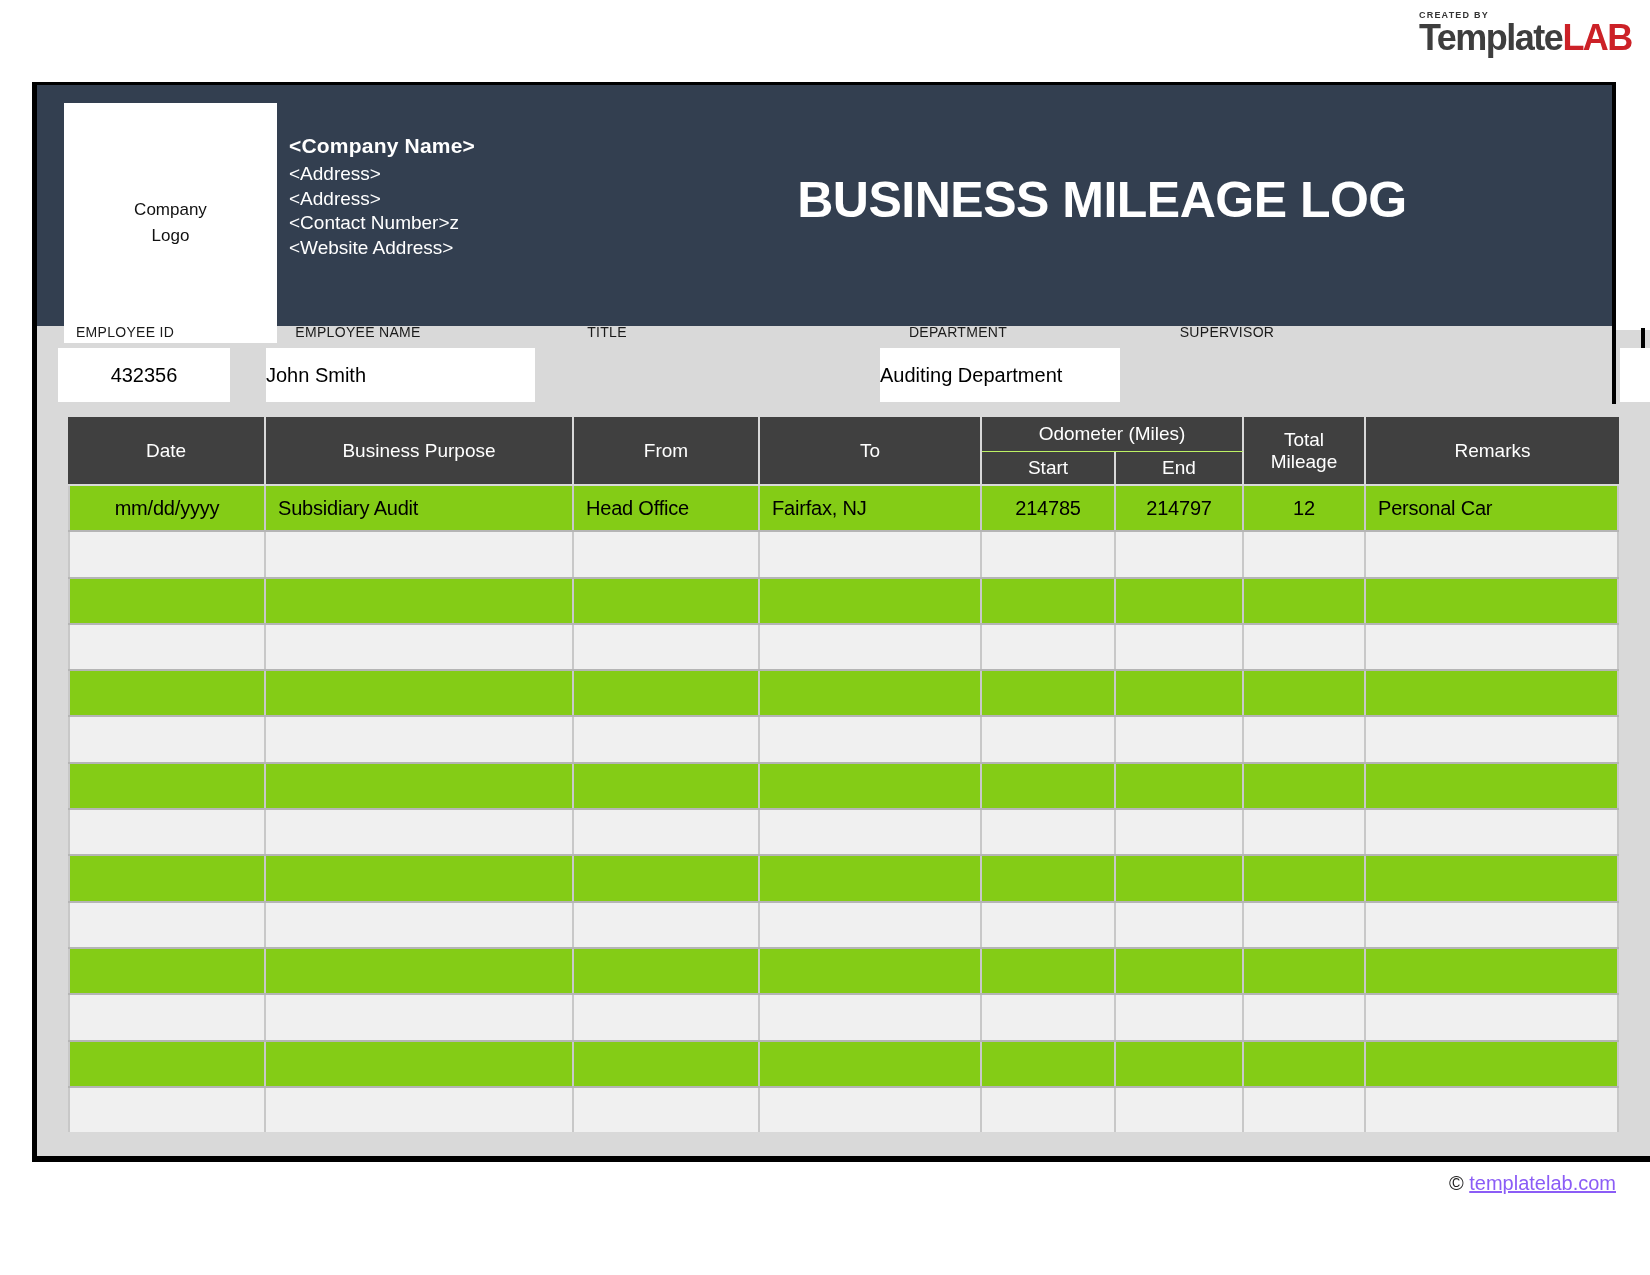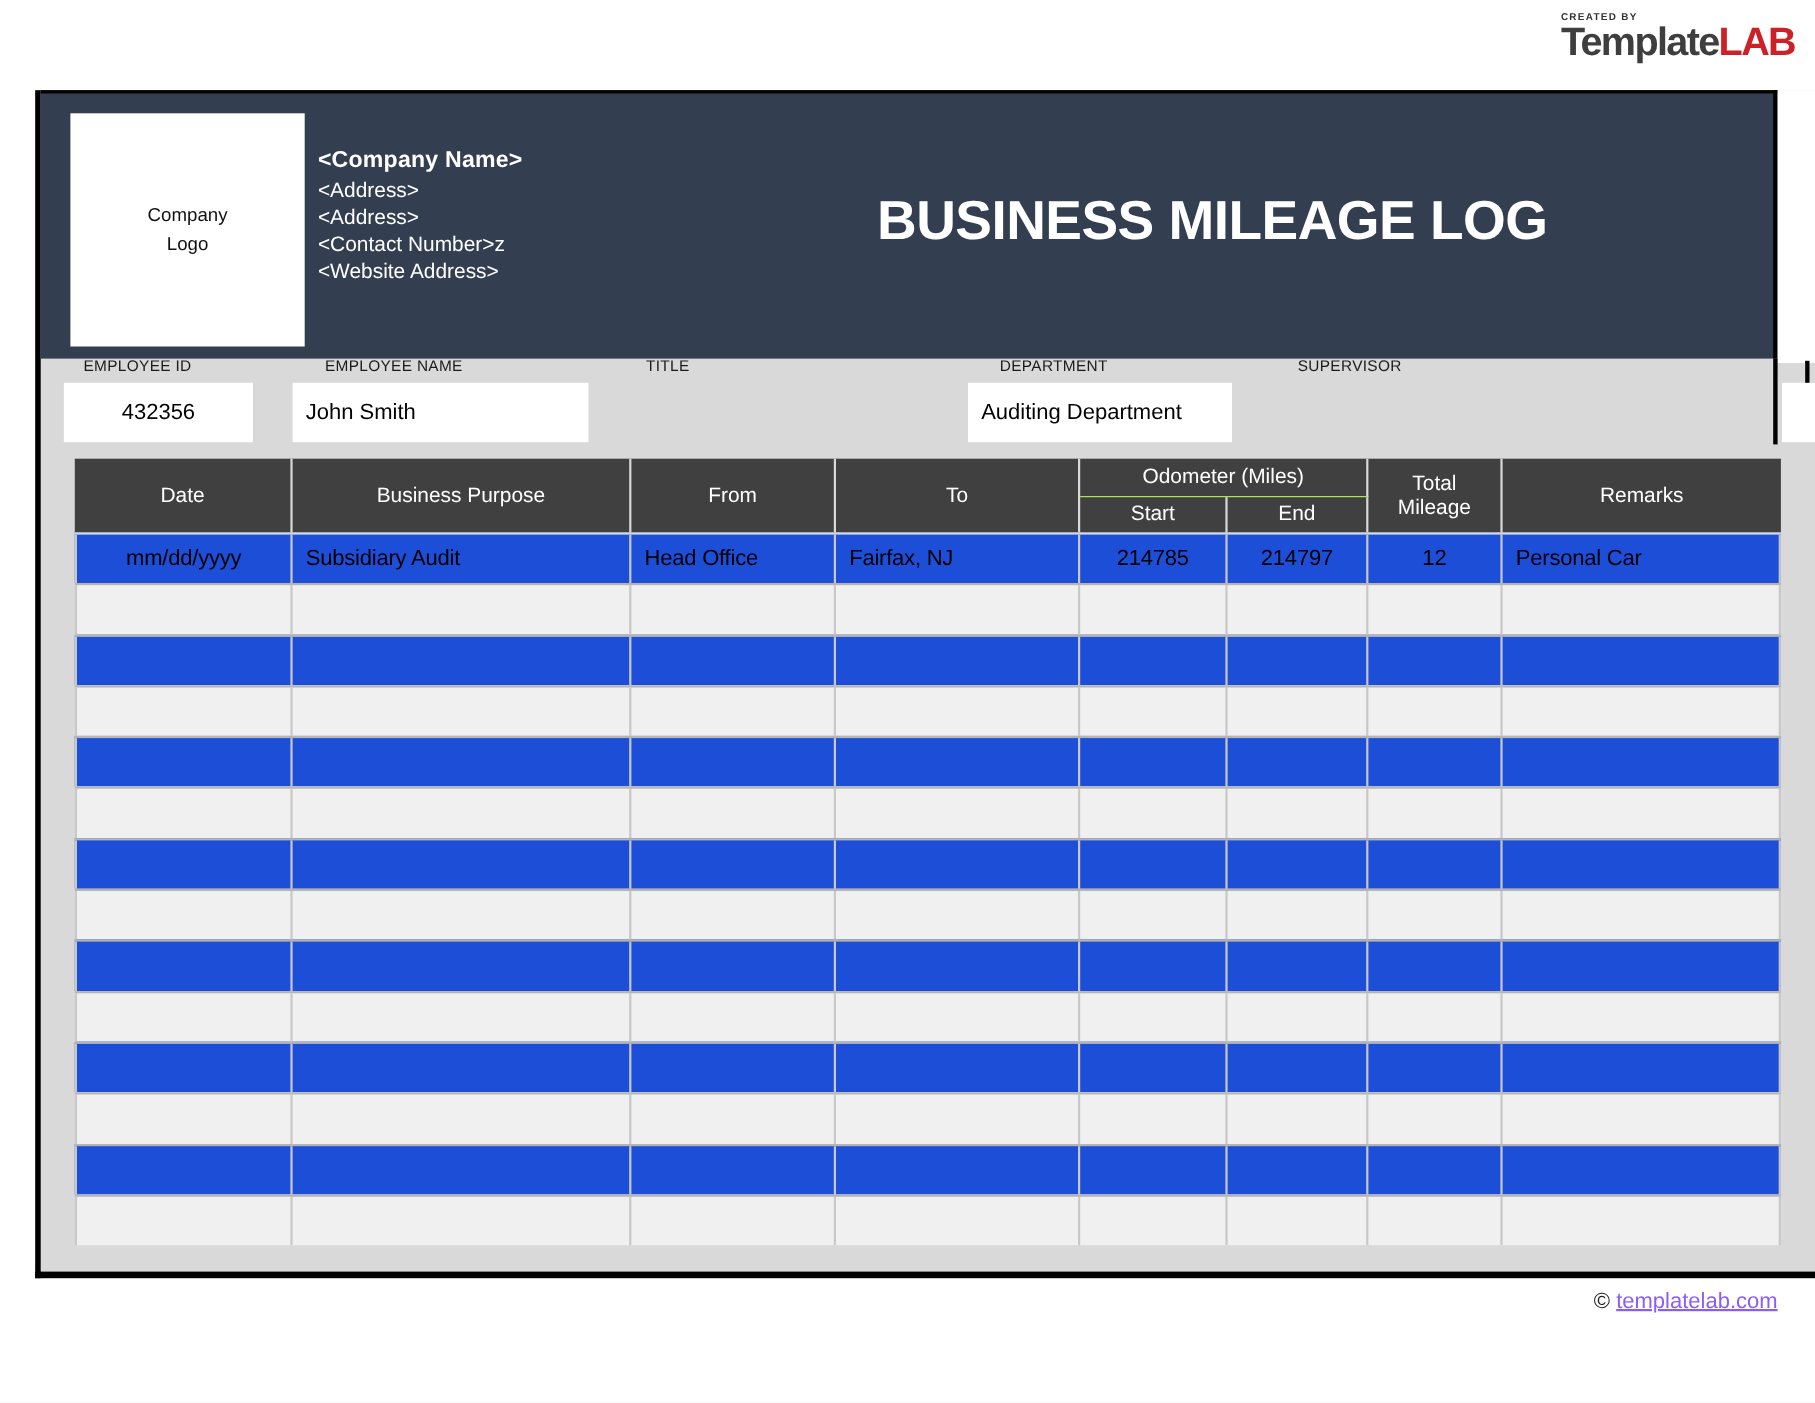--- a/index.html
+++ b/index.html
@@ -14,21 +14,21 @@
   .brand-template { color:#3e3e3e; }
   .brand-lab { color:#cc2127; }
 
   
   .container { position:absolute; left:32px; top:82px; width:1618px; height:1080px;
                background:#d9d9d9; border-left:5px solid #000; border-bottom:6px solid #000; }
 
   
   .masthead { position:absolute; left:0; top:0; width:1579px; height:244px;
               background:#333F50; border-top:3px solid #000; border-right:4px solid #000; }
-  .logo-box { position:absolute; left:27px; top:18px; width:213px; height:212px; background:#fff;
+  .logo-box { position:absolute; left:27px; top:18px; width:213px; height:240px; background:#fff;
               display:flex; align-items:center; justify-content:center; text-align:center;
               font-size:17px; line-height:26px; color:#111; }
   .company-block { position:absolute; left:252px; top:49px; color:#fff; }
   .company-name { font-size:21px; font-weight:bold; margin-bottom:4px; letter-spacing:0.2px; }
   .company-line { font-size:19px; line-height:24.5px; }
   .doc-title { position:absolute; left:745px; top:86px; width:640px; text-align:center;
                color:#fff; font-size:50px; font-weight:bold; letter-spacing:-0.5px; white-space:nowrap; }
 
   
   .edge-white-top { position:absolute; left:1579px; top:0; width:34px; height:248px; background:#fff; }
@@ -36,21 +36,21 @@
   .edge-gray-tab { position:absolute; left:1583px; top:248px; width:21px; height:32px; background:#d9d9d9; }
   .edge-tab-border { position:absolute; left:1604px; top:246px; width:4px; height:36px; background:#000; }
   .edge-partial-field { position:absolute; left:1583px; top:266px; width:30px; height:54px; background:#fff; }
 
   
   .emp-label { position:absolute; top:242px; transform:translateX(-50%);
                font-size:14px; color:#1a1a1a; letter-spacing:0.3px; white-space:nowrap; }
   .emp-field { position:absolute; top:266px; height:54px; background:#fff;
                display:flex; align-items:center; font-size:20px; color:#000; }
   .emp-field.center { justify-content:center; }
-  .emp-field.left { padding-left:12px; }
+  .emp-field.left { padding-left:0; }
   .lbl-id   { left:88px; }   .f-id   { left:21px;   width:172px; }
   .lbl-name { left:321px; }  .f-name { left:229px;  width:269px; }
   .lbl-title{ left:570px; }  .f-title{ left:523px;  width:295px; }
   .lbl-dept { left:921px; }  .f-dept { left:843px;  width:240px; }
   .lbl-sup  { left:1190px; } .f-sup  { left:1113px; width:435px; }
 
   
   .mtable { position:absolute; left:31px; top:335px; width:1551px; }
   .t-header { display:grid; width:1551px;
               grid-template-columns:198px 308px 186px 222px 134px 128px 122px 253px;
@@ -64,21 +64,21 @@
   .h-from   { grid-column:3; grid-row:1/3; }
   .h-to     { grid-column:4; grid-row:1/3; }
   .h-odo    { grid-column:5/7; grid-row:1; border-bottom:1px solid #bef264; }
   .h-start  { grid-column:5; grid-row:2; }
   .h-end    { grid-column:6; grid-row:2; }
   .h-total  { grid-column:7; grid-row:1/3; padding:0 14px; }
   .h-remarks{ grid-column:8; grid-row:1/3; border-right:none; }
 
   .t-body { width:1551px; }
   .t-row { display:grid; grid-template-columns:198px 308px 186px 222px 134px 128px 122px 253px;
-           height:46.3px; background:#1d4ed8; border-top:2px solid #b5b5b5; }
+           height:46.3px; background:#84cc16; border-top:2px solid #b5b5b5; }
   .t-row:first-child { border-top:2px solid #d9d9d9; }
   .t-row:nth-child(even) { background:#f0f0f0; }
   .t-cell { display:flex; align-items:center; font-size:20px; color:#000;
             letter-spacing:-0.2px; border-right:2px solid #c8c8c8; overflow:hidden; white-space:nowrap; }
   .t-cell:first-child { border-left:2px solid #c8c8c8; }
   .t-cell.center { justify-content:center; }
   .t-cell.left { padding-left:12px; }
 
   
   .footer { position:absolute; right:34px; top:1172px; font-size:20px; color:#1f1f1f; }

